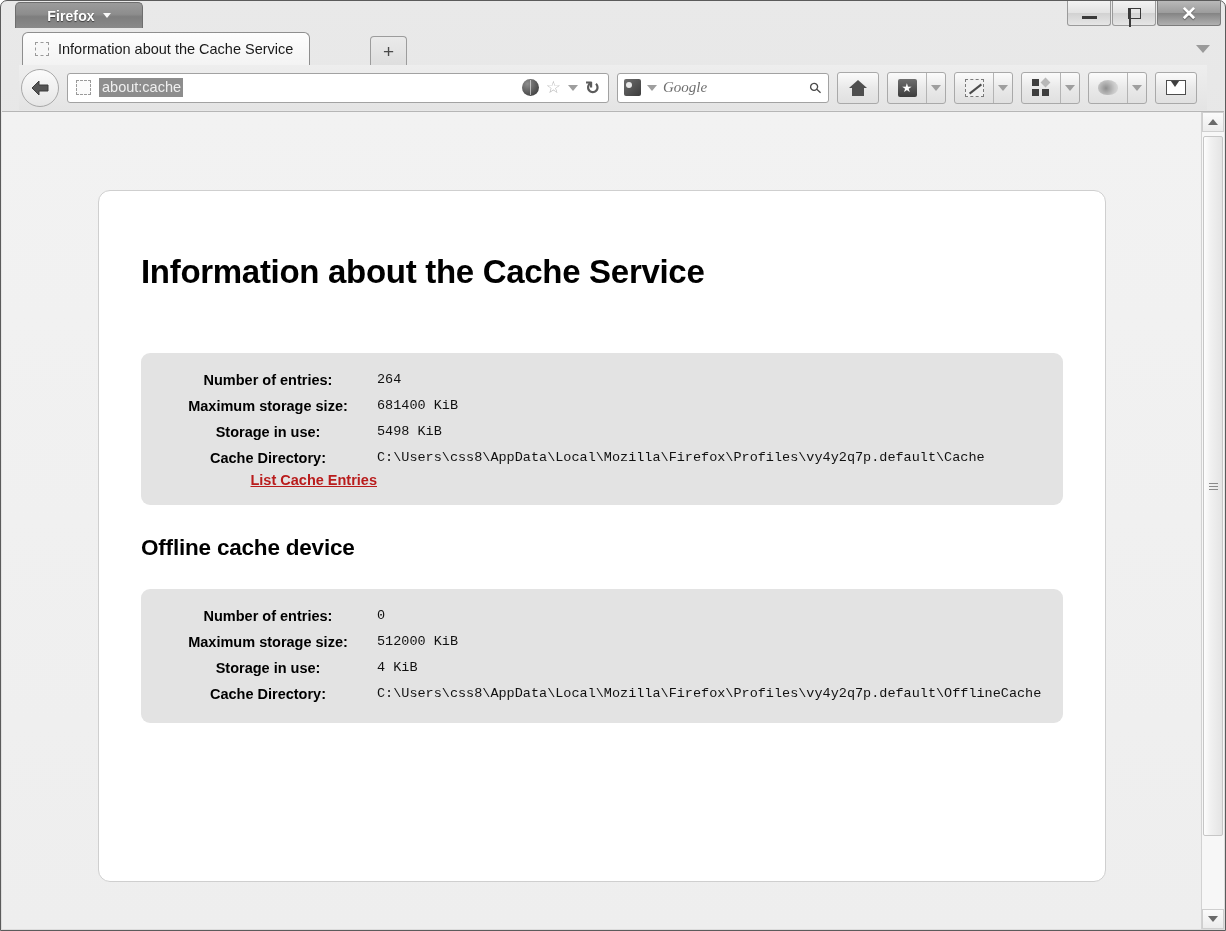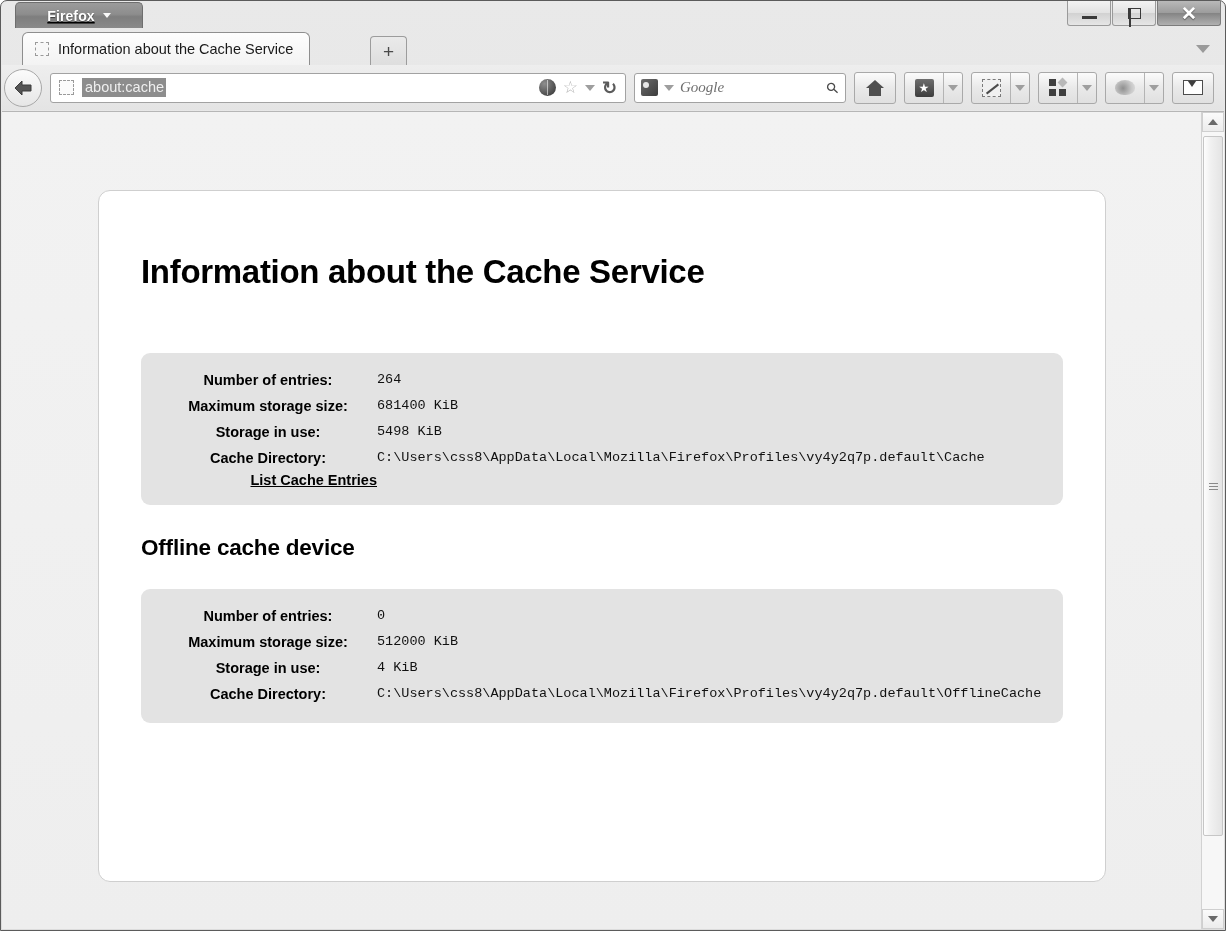--- a/index.html
+++ b/index.html
@@ -27,21 +27,20 @@
   .appmenu-btn {
     position: absolute; left: 14px; top: 1px;
     width: 128px; height: 26px;
     background: linear-gradient(to bottom, #9b9b9b 0%, #8d8d8d 45%, #7e7e7e 55%, #8a8a8a 100%);
     border: 1px solid #6e6e6e;
     border-bottom: none;
     border-radius: 5px 5px 0 0;
     box-sizing: border-box;
     display: flex; align-items: center; justify-content: center;
     gap: 8px;
-    text-decoration: underline;
   }
   .appmenu-label {
     font-size: 14px; font-weight: bold; color: #ffffff;
     text-shadow: 0 1px 1px rgba(0,0,0,0.55);
     letter-spacing: 0.1px;
   }
   .appmenu-caret {
     width: 0; height: 0;
     border-left: 4px solid transparent;
     border-right: 4px solid transparent;
@@ -132,21 +131,21 @@
     position: absolute; right: 14px; top: 14px;
     width: 0; height: 0;
     border-left: 7px solid transparent;
     border-right: 7px solid transparent;
     border-top: 8px solid #9a9a9a;
   }
   
   .navbar {
     position: relative;
     height: 45px;
-    margin: 0 1px;
+    margin: 0 18px;
     display: flex; align-items: center;
     padding: 0 10px 0 2px;
     gap: 8px;
     background: linear-gradient(to bottom, #eeeeee 0%, #e4e4e4 100%);
     box-sizing: border-box;
   }
   .backbtn {
     width: 38px; height: 38px;
     border-radius: 50%;
     background: linear-gradient(to bottom, #fbfbfb 0%, #e6e6e6 100%);
@@ -409,21 +408,21 @@
     word-break: break-all;
   }
   td.link-cell {
     text-align: right;
     padding-right: 12px;
     padding-top: 3px;
   }
   a.cache-link {
     font-size: 14.5px;
     font-weight: bold;
-    color: #000000;
+    color: #b91c1c;
     text-decoration: underline;
   }
   
   .scrollbar {
     width: 22px;
     flex: none;
     background: #f4f4f4;
     border-left: 1px solid #d2d2d2;
     position: relative;
     display: flex; flex-direction: column;

